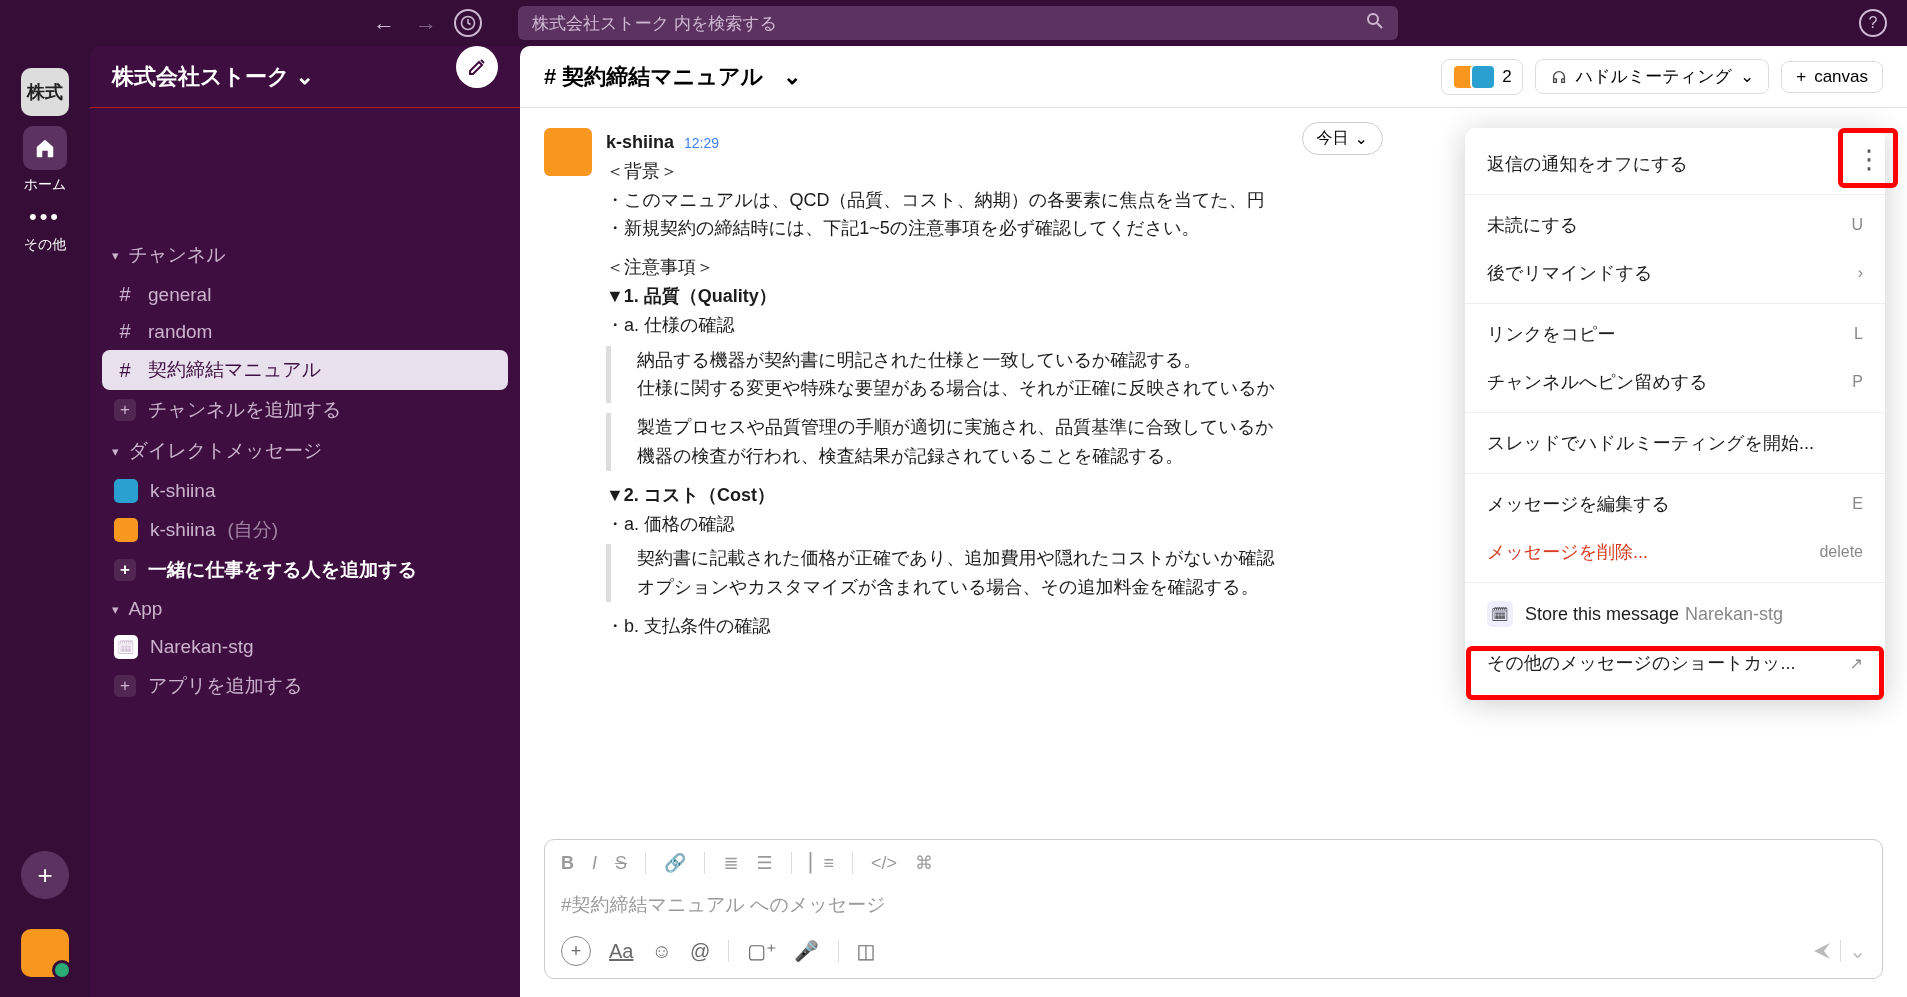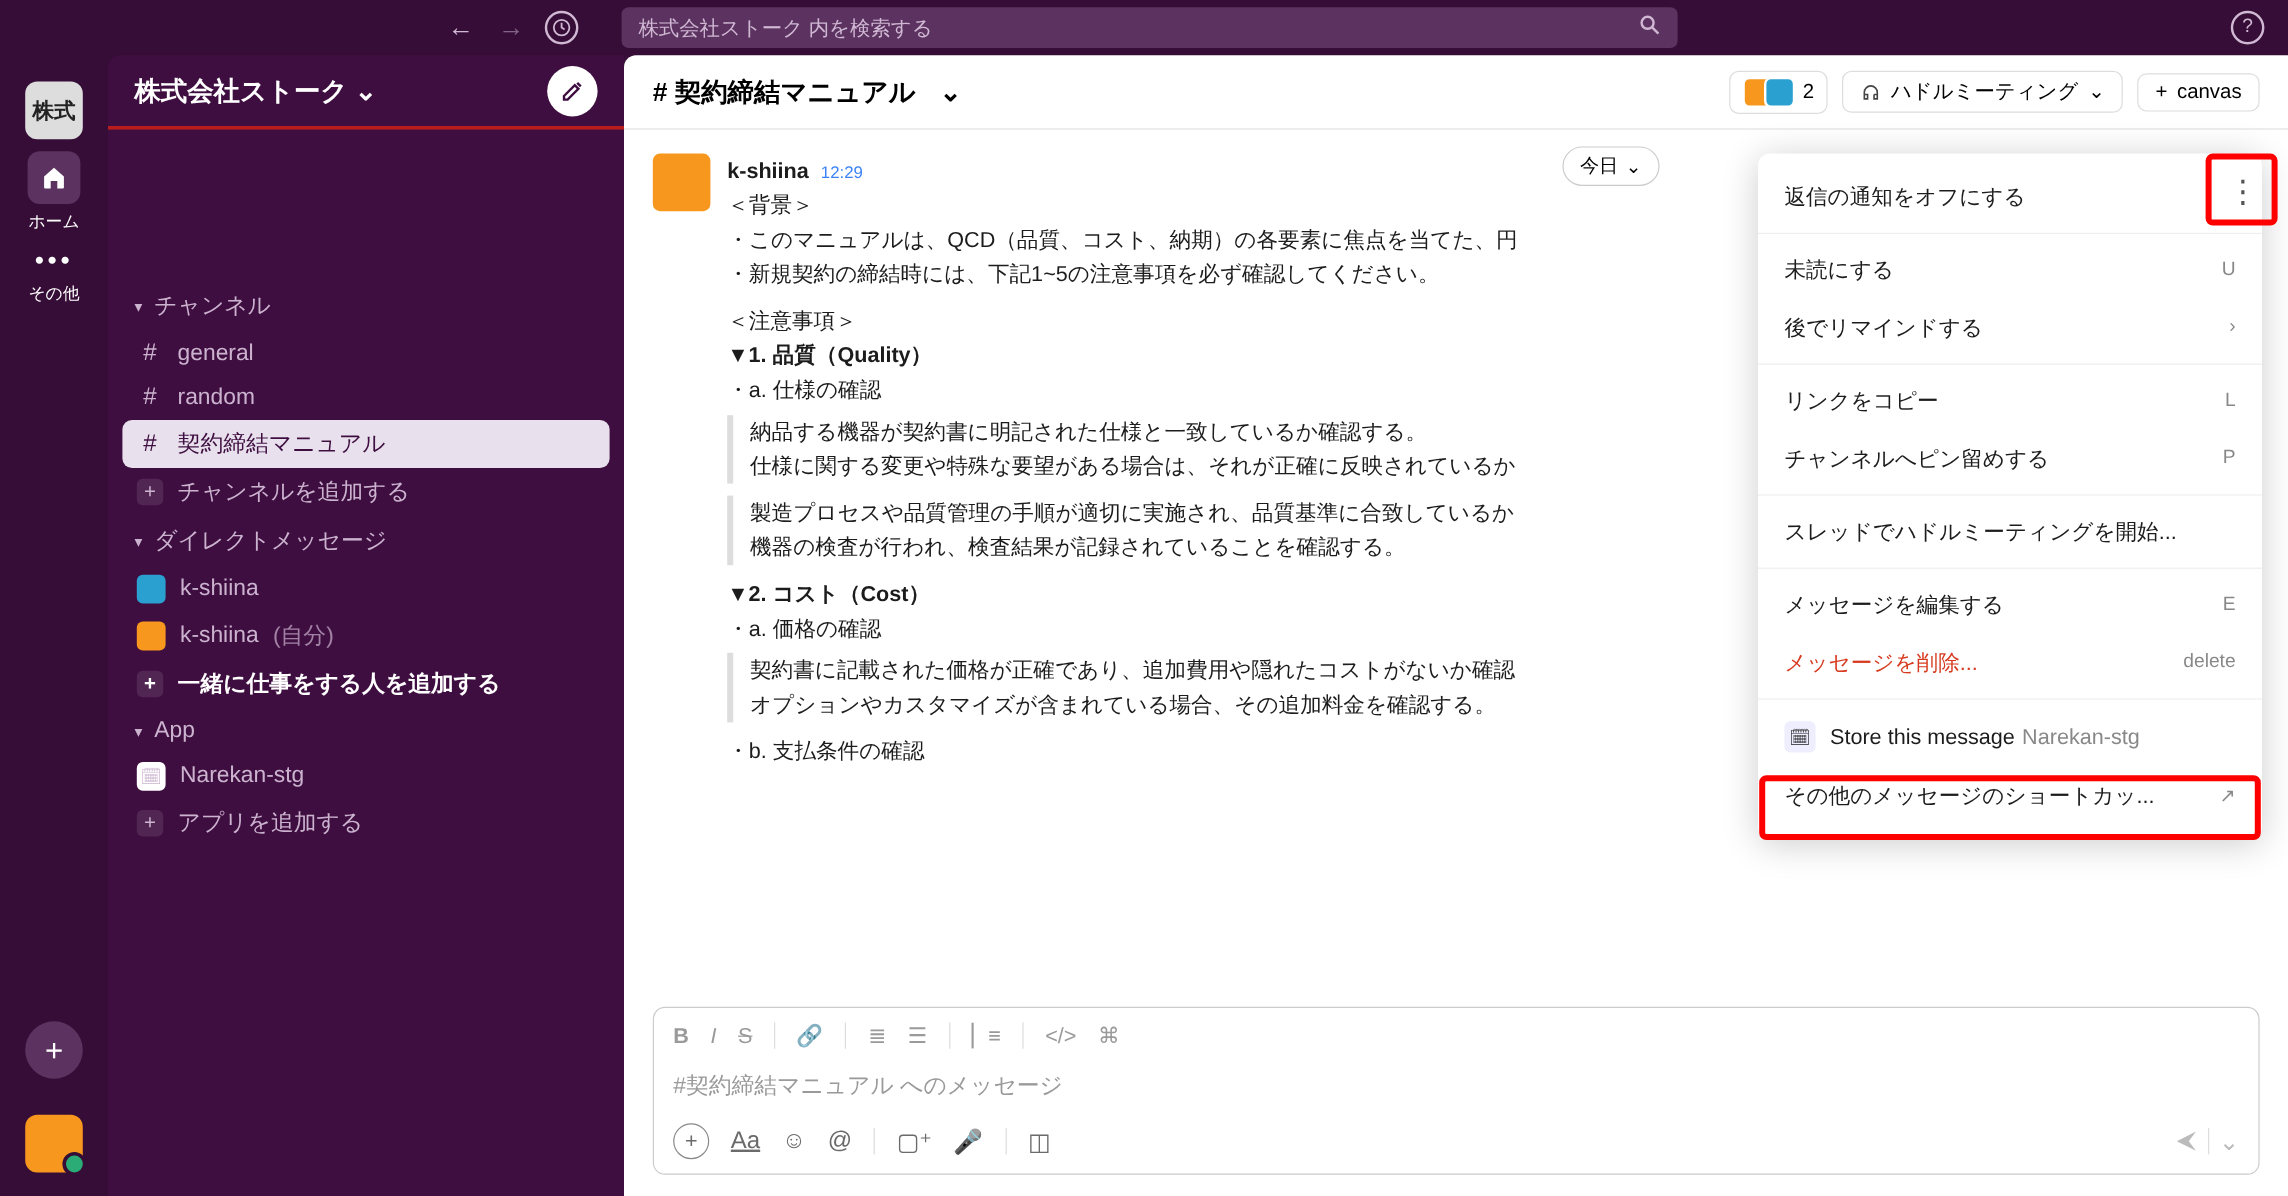--- a/index.html
+++ b/index.html
@@ -14,21 +14,21 @@
 .main{display:flex;height:951px}
 .rail{width:90px;display:flex;flex-direction:column;align-items:center;padding-top:22px;gap:10px}
 .ws-badge{width:48px;height:48px;background:#ddd;border-radius:10px;display:flex;align-items:center;justify-content:center;font-weight:bold;font-size:18px;color:#222}
 .rail-item{display:flex;flex-direction:column;align-items:center;color:#fff;font-size:14px;gap:6px}
 .rail-home{width:44px;height:44px;background:#5c3360;border-radius:10px;display:flex;align-items:center;justify-content:center;font-size:22px;color:#fff}
 .rail-dots{color:#fff;font-size:22px;letter-spacing:3px}
 .rail-add{width:48px;height:48px;background:#5c3360;border-radius:50%;display:flex;align-items:center;justify-content:center;color:#fff;font-size:26px;margin-top:auto}
 .rail-avatar{width:48px;height:48px;background:#f7971e;border-radius:10px;margin:20px 0;position:relative}
 .rail-avatar::after{content:"";width:14px;height:14px;background:#2bac76;border-radius:50%;border:3px solid #350d36;position:absolute;bottom:-3px;right:-3px}
 .sidebar{width:430px;background:#3f0e40;color:#cbb3cf;display:flex;flex-direction:column;border-top-left-radius:10px}
-.sidebar-head{height:62px;display:flex;align-items:center;padding:0 22px;border-bottom:3px solid #b91c1c}
+.sidebar-head{height:62px;display:flex;padding:0 22px;border-bottom:1px solid #b91c1c}
 .ws-name{color:#fff;font-size:22px;font-weight:700;display:flex;align-items:center;gap:6px}
 .compose{width:42px;height:42px;background:#fff;border-radius:50%;margin-left:auto;display:flex;align-items:center;justify-content:center;color:#3f0e40;font-size:20px}
 .sidebar-body{padding:16px 12px;overflow:auto}
 .section-head{display:flex;align-items:center;gap:10px;padding:8px 10px;font-size:19px}
 .caret{font-size:13px}
 .sb-item{display:flex;align-items:center;gap:12px;padding:7px 12px;font-size:19px;border-radius:8px}
 .sb-item.active{background:#e8e1ed;color:#3f0e40}
 .sb-item.bold{color:#fff;font-weight:700}
 .prefix{width:22px;text-align:center;font-size:20px}
 .add-box{width:22px;height:22px;background:#522653;border-radius:5px;display:flex;align-items:center;justify-content:center;font-size:17px}
@@ -47,21 +47,21 @@
 .mbr-av.m2{background:#2aa0d0;margin-left:-8px}
 .head-btn{border:1px solid #ddd;border-radius:8px;padding:5px 14px;font-size:17px;display:flex;align-items:center;gap:8px}
 .msgs{flex:1;padding:20px 24px;overflow:auto;position:relative}
 .date-chip{position:absolute;right:524px;top:14px;background:#fff;border:1px solid #ccc;border-radius:20px;padding:5px 14px;font-size:16px;display:flex;align-items:center;gap:6px;z-index:2}
 .msg{display:flex;gap:14px}
 .msg-av{width:48px;height:48px;background:#f7971e;border-radius:6px;flex-shrink:0}
 .msg-body{flex:1;font-size:18px;line-height:1.6;color:#1d1c1d}
 .msg-head{display:flex;align-items:baseline;gap:10px}
 .msg-user{font-weight:800}
 .msg-time{font-size:14px;color:#3b82f6}
-.blockquote{border-left:5px solid #ddd;padding-left:14px;margin:6px 0 10px 0}
+.blockquote{border-left:5px solid #ddd;padding-left:26px;margin:6px 0 10px 0}
 .composer{border:1px solid #ccc;border-radius:10px;margin:12px 24px 18px;padding:10px}
 .composer-tools{display:flex;gap:18px;align-items:center;color:#9a9a9a;font-size:18px;padding:2px 6px 10px}
 .composer-input{font-size:19px;color:#9a9a9a;padding:8px 6px}
 .composer-bottom{display:flex;gap:18px;align-items:center;color:#6b6b6b;font-size:20px;padding:10px 6px 2px}
 .plus-circ{width:30px;height:30px;border:1px solid #888;border-radius:50%;display:flex;align-items:center;justify-content:center;font-size:18px}
 .send{margin-left:auto;color:#bbb;display:flex;align-items:center;gap:8px}
 .vline{width:1px;height:22px;background:#ddd}
 .menu{position:absolute;top:82px;right:22px;width:420px;background:#fff;border-radius:10px;box-shadow:0 4px 30px rgba(0,0,0,.2);padding:12px 0;z-index:10}
 .menu-item{display:flex;align-items:center;padding:12px 22px;font-size:18px;color:#1d1c1d}
 .menu-item .key{margin-left:auto;color:#888;font-size:16px}

